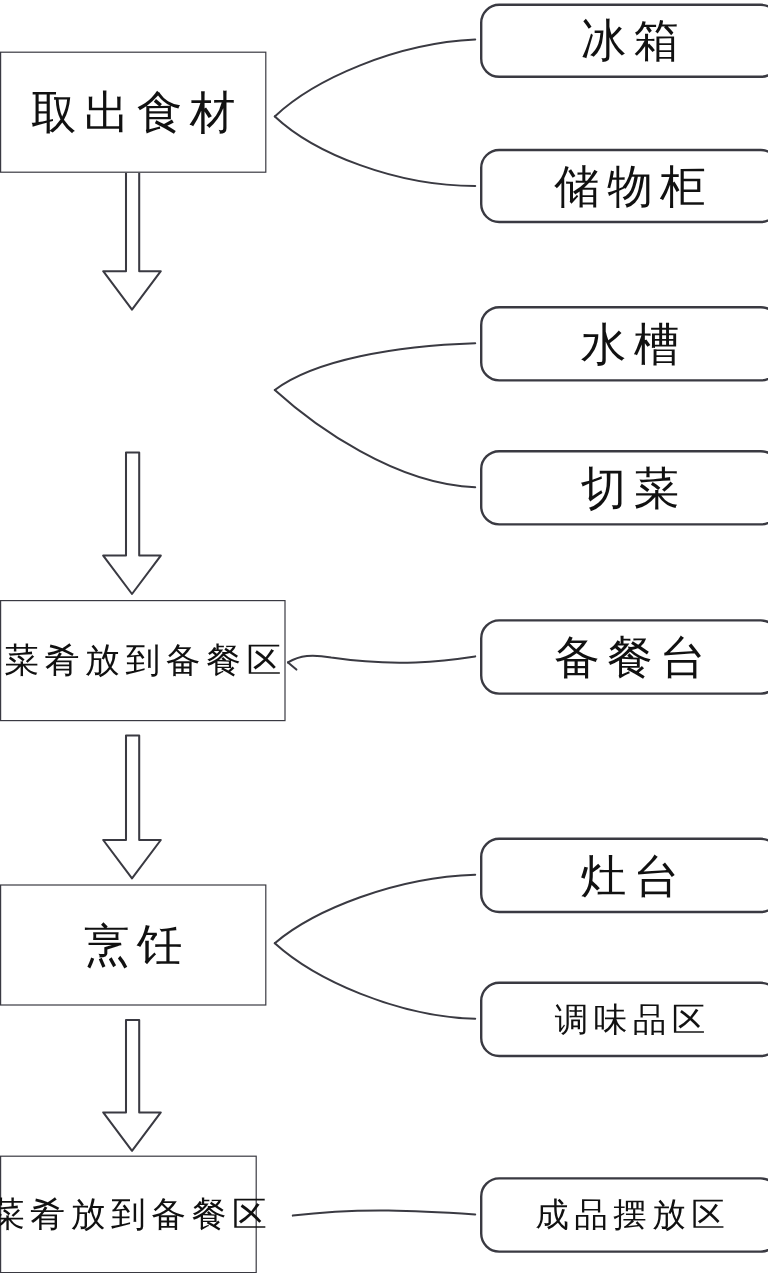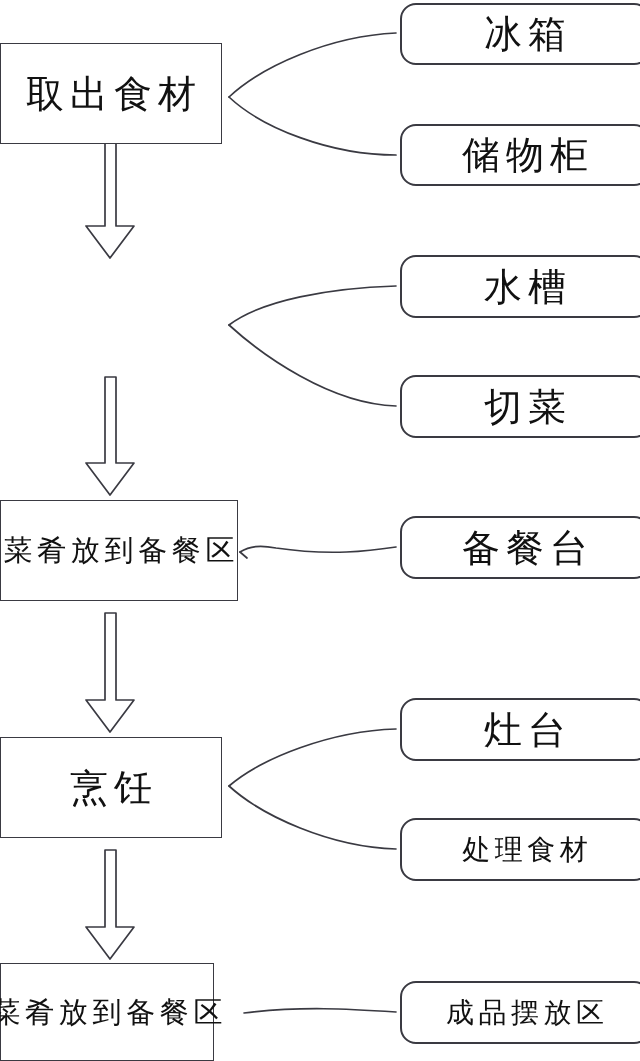--- a/index.html
+++ b/index.html
@@ -121,20 +121,20 @@
 
   <div class="node resource" style="left:400px; top:516px; width:250px; height:63px;">
     <span class="node-label s-lg">备餐台</span>
   </div>
 
   <div class="node resource" style="left:400px; top:698px; width:250px; height:63px;">
     <span class="node-label s-lg">灶台</span>
   </div>
 
   <div class="node resource" style="left:400px; top:818px; width:250px; height:63px;">
-    <span class="node-label s-sm">处理食材</span>
+    <span class="node-label s-sm">调味品区</span>
   </div>
 
   <div class="node resource" style="left:400px; top:981px; width:250px; height:63px;">
     <span class="node-label s-sm">成品摆放区</span>
   </div>
 
 </div>
 
 </body></html>

